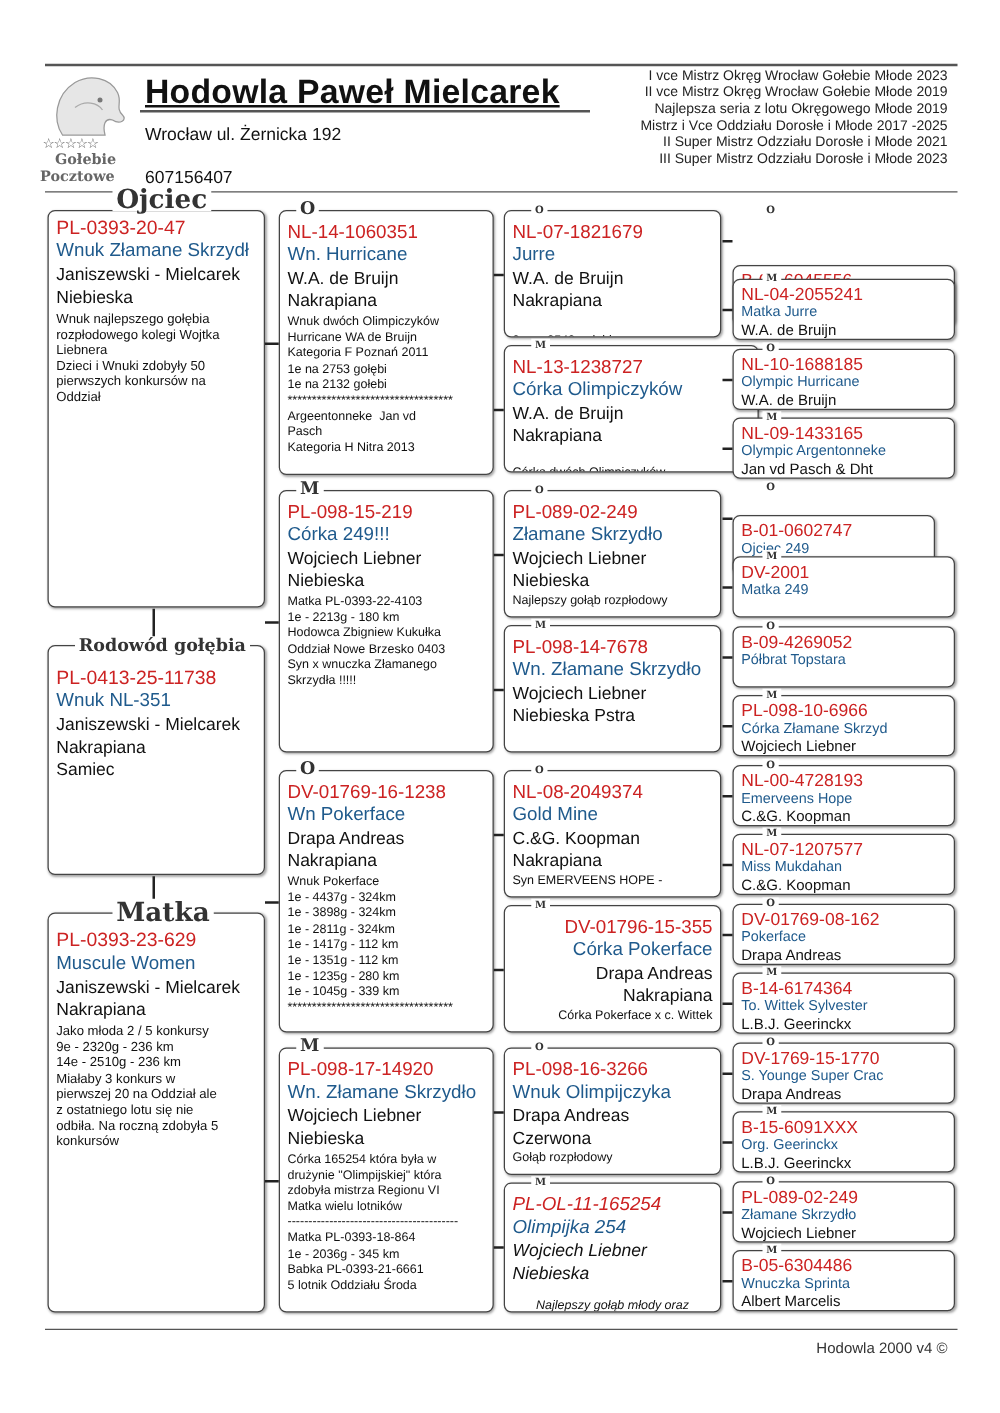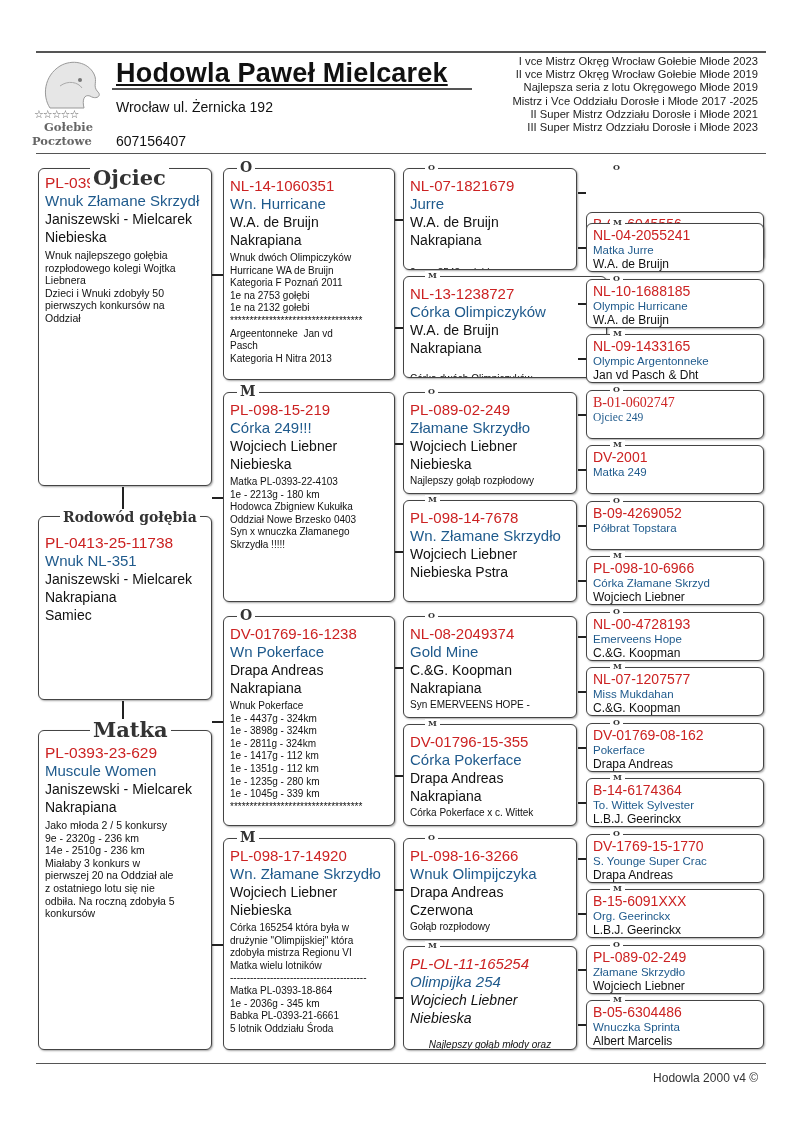--- a/index.html
+++ b/index.html
@@ -69,21 +69,21 @@
     <div class="owner">Janiszewski - Mielcarek</div>
     <div class="color">Niebieska</div>
     <div class="notes">Wnuk najlepszego gołębia
 rozpłodowego kolegi Wojtka
 Liebnera
 Dzieci i Wnuki zdobyły 50
 pierwszych konkursów na
 Oddział</div>
   </div>
 </div>
-<div class="card-label lbl-big" style="left:90px; top:167px;">Ojciec</div>
+<div class="card-label lbl-big" style="left:90px; top:148px;">Ojciec</div>
 
 <div class="conn" style="left:122px; top:487px; width:2px; height:22px;"></div>
 
 <div class="card g1" style="left:38px; top:516px; width:174px; height:184px;">
   <div class="inner" style="padding-top:16px;">
     <div class="ring">PL-0413-25-11738</div>
     <div class="name">Wnuk NL-351</div>
     <div class="owner">Janiszewski - Mielcarek</div>
     <div class="color">Nakrapiana</div>
     <div class="sex">Samiec</div>
@@ -217,21 +217,21 @@
     </div>
     <div class="card g2" style="left:403px; top:616px; width:174px; height:102px;">
       <div class="inner" style="padding-top:8px;">
         <div class="ring">NL-08-2049374</div>
         <div class="name">Gold Mine</div>
         <div class="owner">C.&amp;G. Koopman</div>
         <div class="color">Nakrapiana</div>
         <div class="notes" style="margin-top:2px;">Syn EMERVEENS HOPE -</div>
       </div>
     </div>
-    <div class="card g2" style="left:403px; top:724px; width:174px; height:102px;">
+    <div class="card g2" style="left:403px; top:724px; width:174px; height:102px;text-align:right;">
       <div class="inner" style="padding-top:8px;">
         <div class="ring">DV-01796-15-355</div>
         <div class="name">Córka Pokerface</div>
         <div class="owner">Drapa Andreas</div>
         <div class="color">Nakrapiana</div>
         <div class="notes" style="margin-top:2px;">Córka Pokerface x c. Wittek</div>
       </div>
     </div>
     <div class="card g2" style="left:403px; top:838px; width:174px; height:102px;">
       <div class="inner" style="padding-top:8px;">
@@ -274,21 +274,21 @@
         <div class="owner">W.A. de Bruijn</div>
       </div>
     </div>
     <div class="card g3" style="left:586px; top:334px; width:178px; height:49px;">
       <div class="inner" style="padding-top:3px;">
         <div class="ring">NL-09-1433165</div>
         <div class="name">Olympic Argentonneke</div>
         <div class="owner">Jan vd Pasch &amp; Dht</div>
       </div>
     </div>
-    <div class="card g3" style="left:586px; top:390px; width:178px; height:49px;font-family:Liberation Serif, serif;">
+    <div class="card g3" style="left:586px; top:412px; width:162px; height:49px;">
       <div class="inner" style="padding-top:3px;">
         <div class="ring">B-01-0602747</div>
         <div class="name">Ojciec 249</div>
         <div class="owner"></div>
       </div>
     </div>
     <div class="card g3" style="left:586px; top:445px; width:178px; height:49px;">
       <div class="inner" style="padding-top:3px;">
         <div class="ring">DV-2001</div>
         <div class="name">Matka 249</div>

